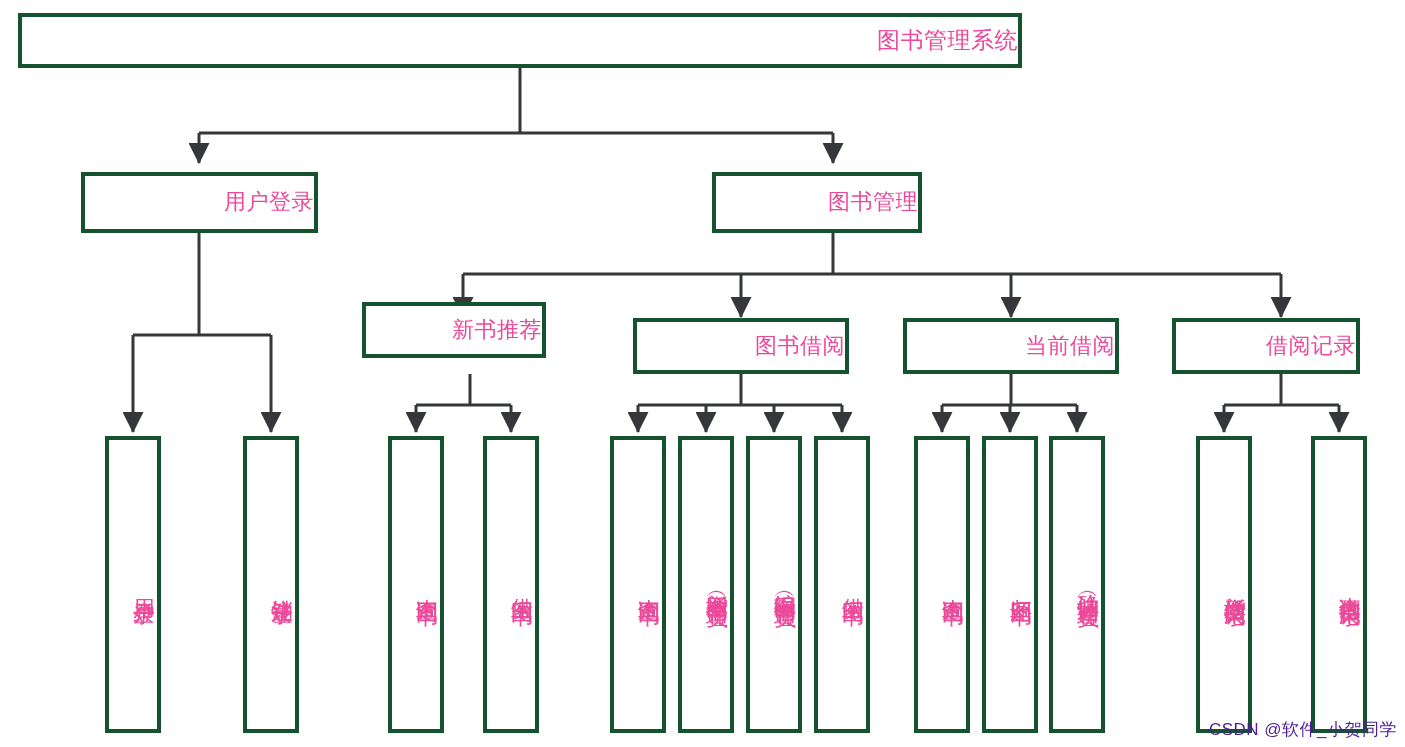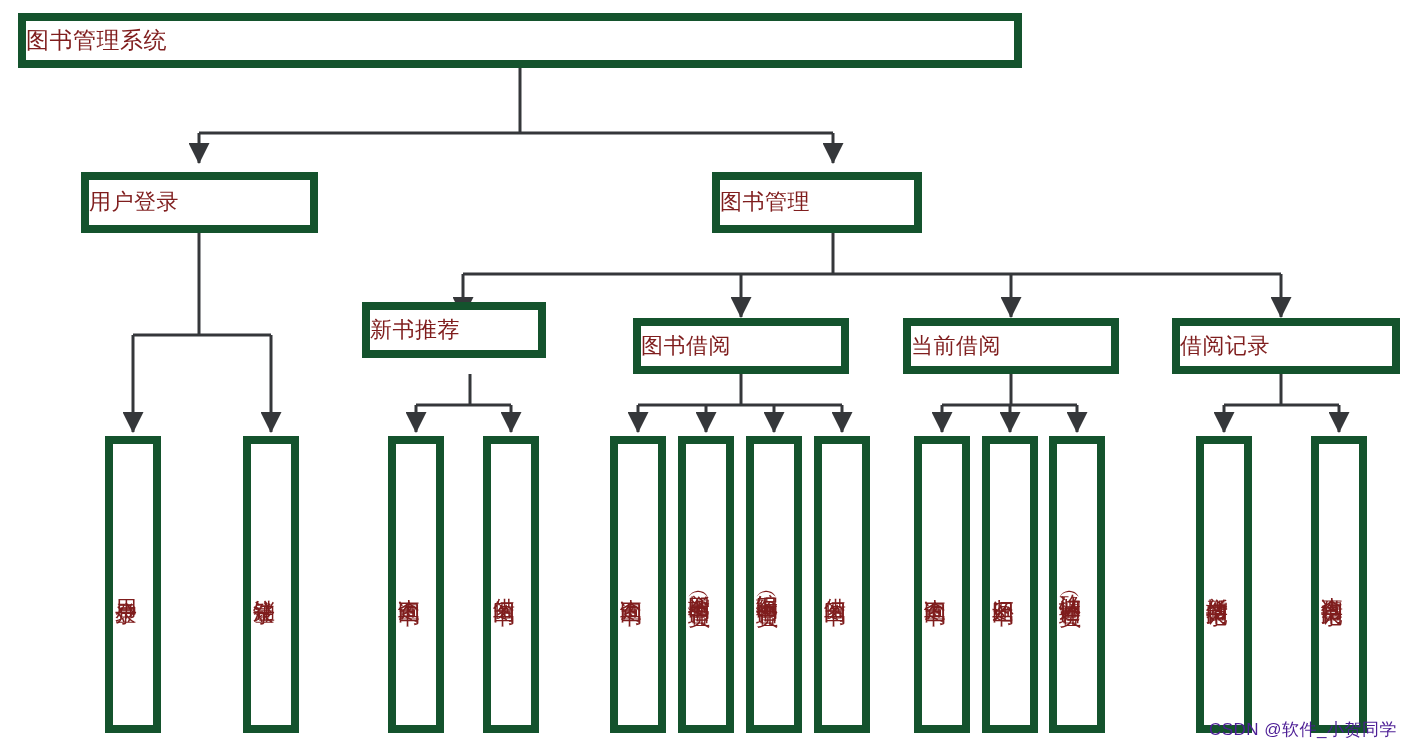--- a/index.html
+++ b/index.html
@@ -20,26 +20,26 @@
   #diagram-svg {
     position: absolute;
     left: 0;
     top: 0;
     width: 1405px;
     height: 747px;
   }
   .node {
     position: absolute;
     box-sizing: border-box;
-    border: 8px solid #14532d;
+    border: 4px solid #14532d;
     background: #ffffff;
     display: flex;
     align-items: center;
-    justify-content: flex-start;
-    color: #7f1d1d;
+    justify-content: flex-end;
+    color: #ec4899;
   }
   .node-h .node-label {
     white-space: nowrap;
     font-size: 22px;
     line-height: 1.1;
     letter-spacing: 0.5px;
   }
   .node-v {
     padding-top: 4px;
     padding-bottom: 4px;
@@ -138,21 +138,21 @@
   </div>
 
   <div class="node node-h" style="left:903px; top:318px; width:216px; height:56px;">
     <span class="node-label">当前借阅</span>
   </div>
 
   <div class="node node-h" style="left:633px; top:318px; width:216px; height:56px;">
     <span class="node-label">图书借阅</span>
   </div>
 
-  <div class="node node-h" style="left:1172px; top:318px; width:228px; height:56px;">
+  <div class="node node-h" style="left:1172px; top:318px; width:188px; height:56px;">
     <span class="node-label">借阅记录</span>
   </div>
 
   <div class="node node-v" style="left:105px; top:436px; width:56px; height:297px;">
     <span class="node-label">用户登录</span>
   </div>
 
   <div class="node node-v" style="left:243px; top:436px; width:56px; height:297px;">
     <span class="node-label">注销登录</span>
   </div>

